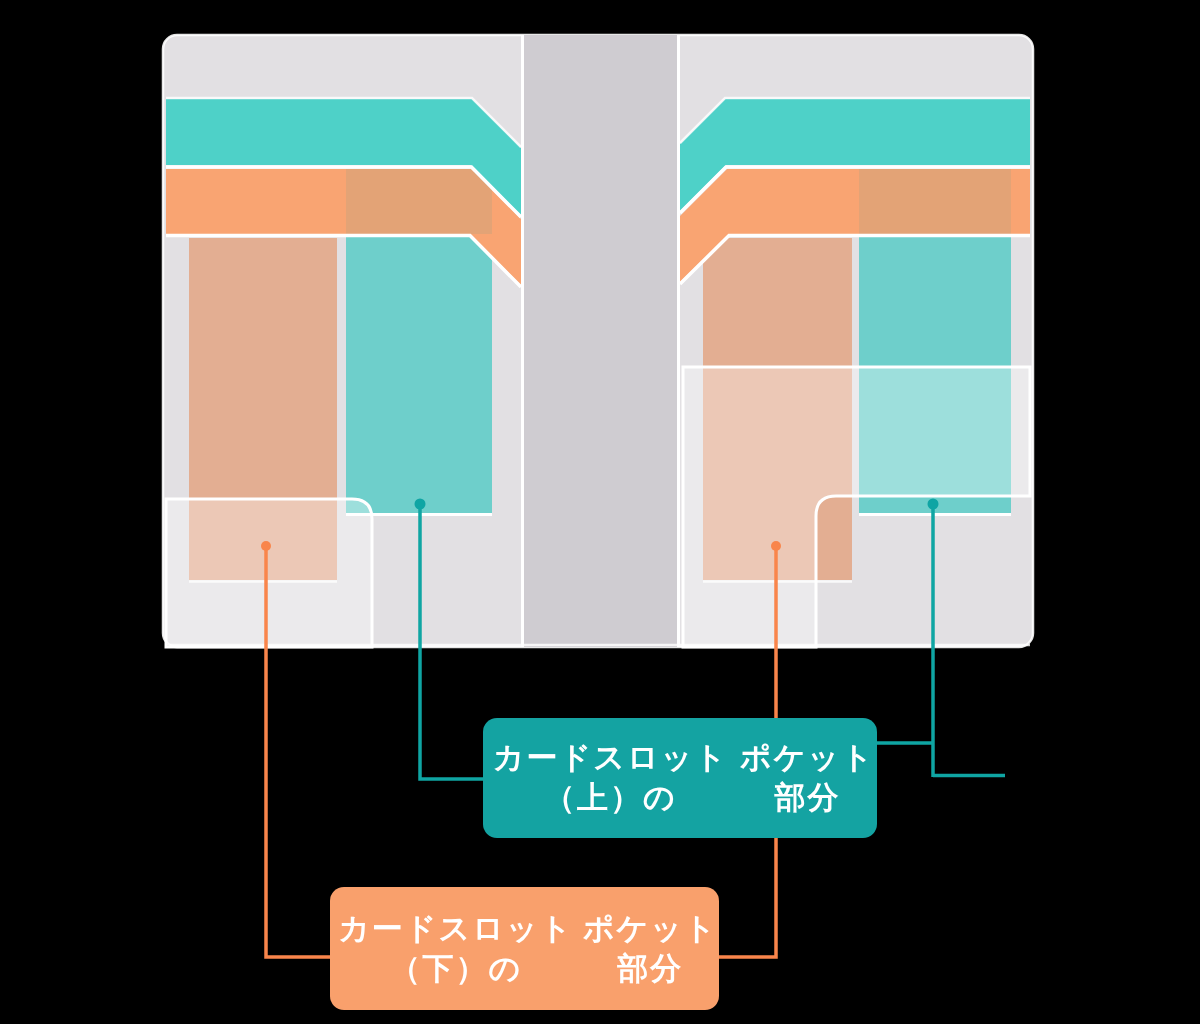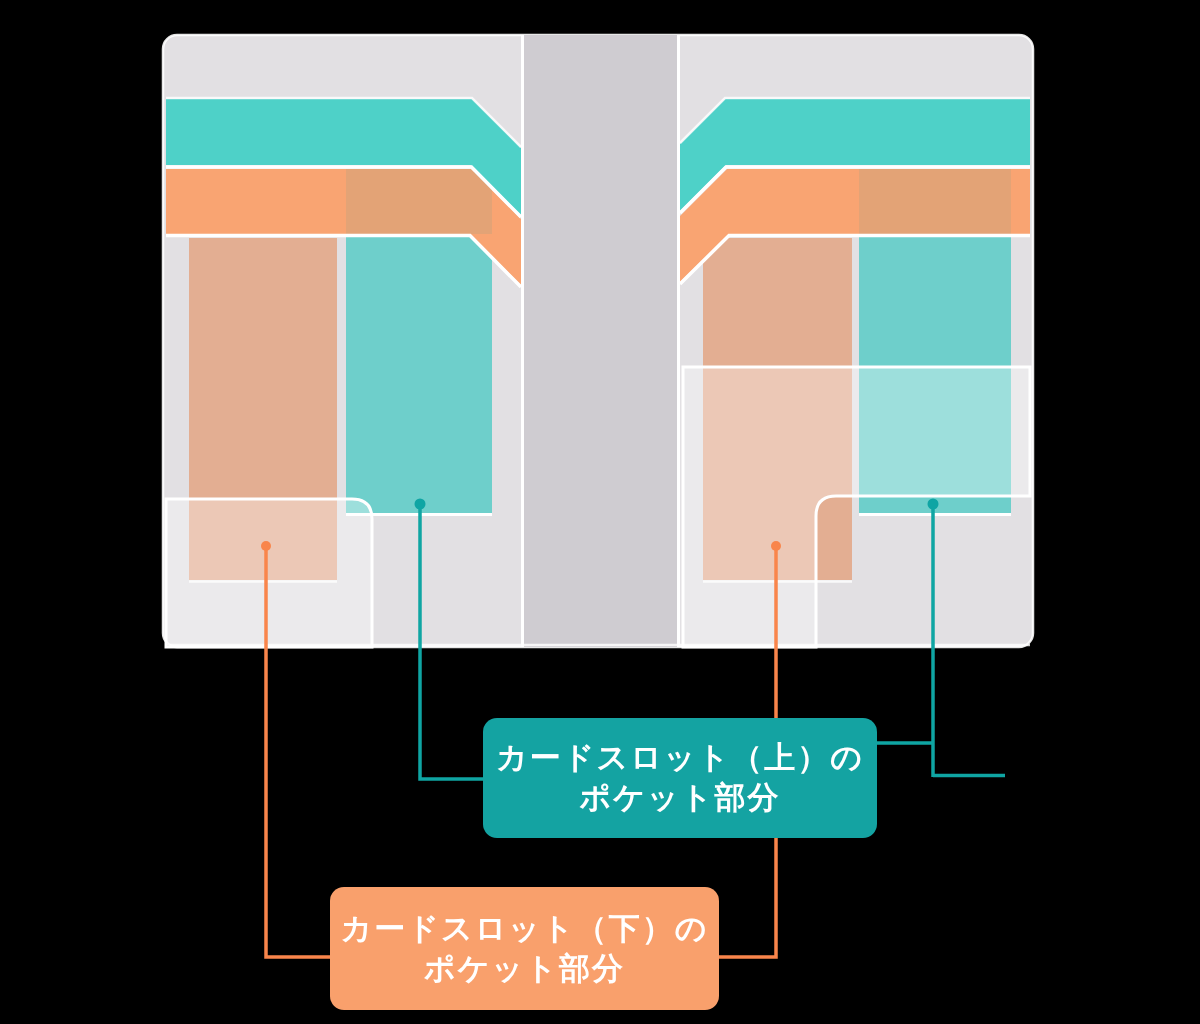--- a/index.html
+++ b/index.html
@@ -1,20 +1,20 @@
 <!DOCTYPE html>
 <html><head>
 <meta charset="utf-8">
 <style>
   html,body{margin:0;padding:0;background:#000;}
   body{width:1200px;height:1024px;position:relative;overflow:hidden;
        font-family:"Liberation Sans","DejaVu Sans",sans-serif;}
   #stage{position:absolute;left:0;top:0;width:1200px;height:1024px;}
   svg{position:absolute;left:0;top:0;}
-  .label-box{position:absolute;border-radius:14px;display:flex;flex-direction:column;
+  .label-box{position:absolute;border-radius:14px;display:flex;flex-direction:row;
              justify-content:center;align-items:center;color:#fff;font-weight:bold;
              font-size:31px;line-height:40px;letter-spacing:2px;text-align:center;}
   .label-box.teal{left:483px;top:718px;width:394px;height:120px;}
   .label-box.orange{left:330px;top:887px;width:389px;height:123px;}
 </style>
 </head>
 <body>
 
 <div id="stage">
 

